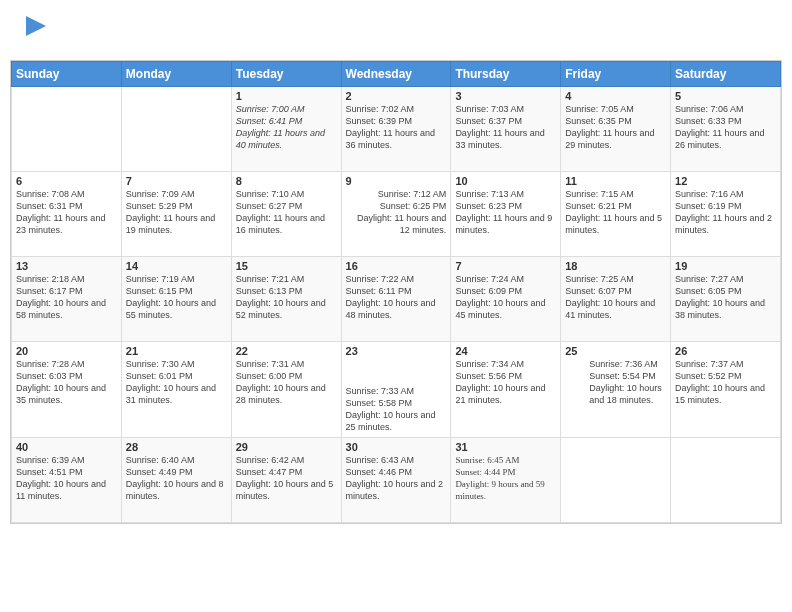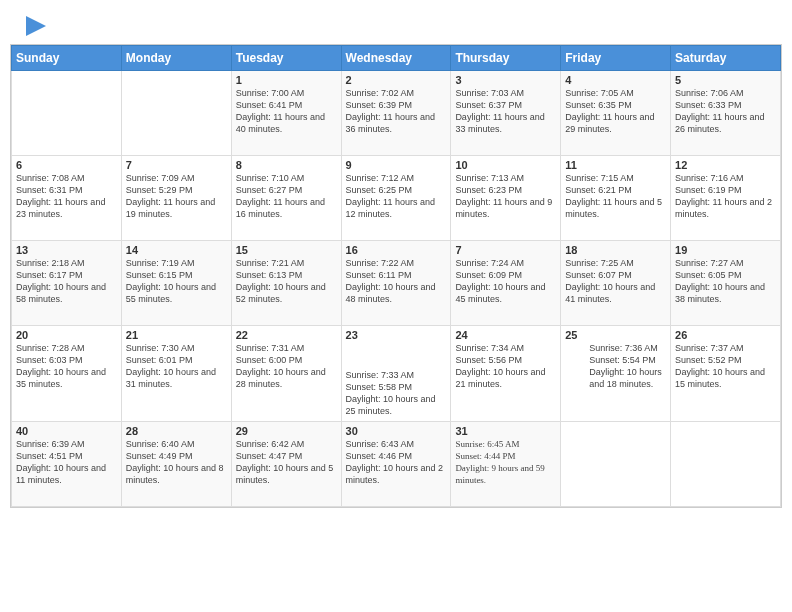--- a/index.html
+++ b/index.html
@@ -9,20 +9,21 @@
       width: 792px;
       height: 612px;
       overflow: hidden;
     }
     .page {
       width: 792px;
       height: 438px;
       background: #fff;
       display: flex;
       flex-direction: column;
+      gap: 16px;
     }
     .header {
       display: flex;
       justify-content: space-between;
       align-items: flex-start;
       padding: 12px 20px 8px 20px;
     }
     .logo {
       display: flex;
       align-items: center;
@@ -145,21 +146,21 @@
             <th>Friday</th>
             <th>Saturday</th>
           </tr>
       </thead>
       <tbody id="calendar-body">
       <tr>
             <td class="empty-cell"></td>
             <td class="empty-cell"></td>
             <td>
               <span class="day-number">1</span>
-              <div class="day-info" style="white-space: pre-line;">Sunrise: 7:00 AM
+              <div class="day-info" style="white-space: pre-line; font-style: italic;">Sunrise: 7:00 AM
 Sunset: 6:41 PM
 Daylight: 11 hours and 40 minutes.</div>
             </td>
             <td>
               <span class="day-number">2</span>
               <div class="day-info" style="white-space: pre-line;">Sunrise: 7:02 AM
 Sunset: 6:39 PM
 Daylight: 11 hours and 36 minutes.</div>
             </td>
             <td>
@@ -195,21 +196,21 @@
 Daylight: 11 hours and 19 minutes.</div>
             </td>
             <td>
               <span class="day-number">8</span>
               <div class="day-info" style="white-space: pre-line;">Sunrise: 7:10 AM
 Sunset: 6:27 PM
 Daylight: 11 hours and 16 minutes.</div>
             </td>
             <td>
               <span class="day-number">9</span>
-              <div class="day-info" style="white-space: pre-line;">Sunrise: 7:12 AM
+              <div class="day-info" style="white-space: pre-line; text-align: right;">Sunrise: 7:12 AM
 Sunset: 6:25 PM
 Daylight: 11 hours and 12 minutes.</div>
             </td>
             <td>
               <span class="day-number">10</span>
               <div class="day-info" style="white-space: pre-line;">Sunrise: 7:13 AM
 Sunset: 6:23 PM
 Daylight: 11 hours and 9 minutes.</div>
             </td>
             <td>

